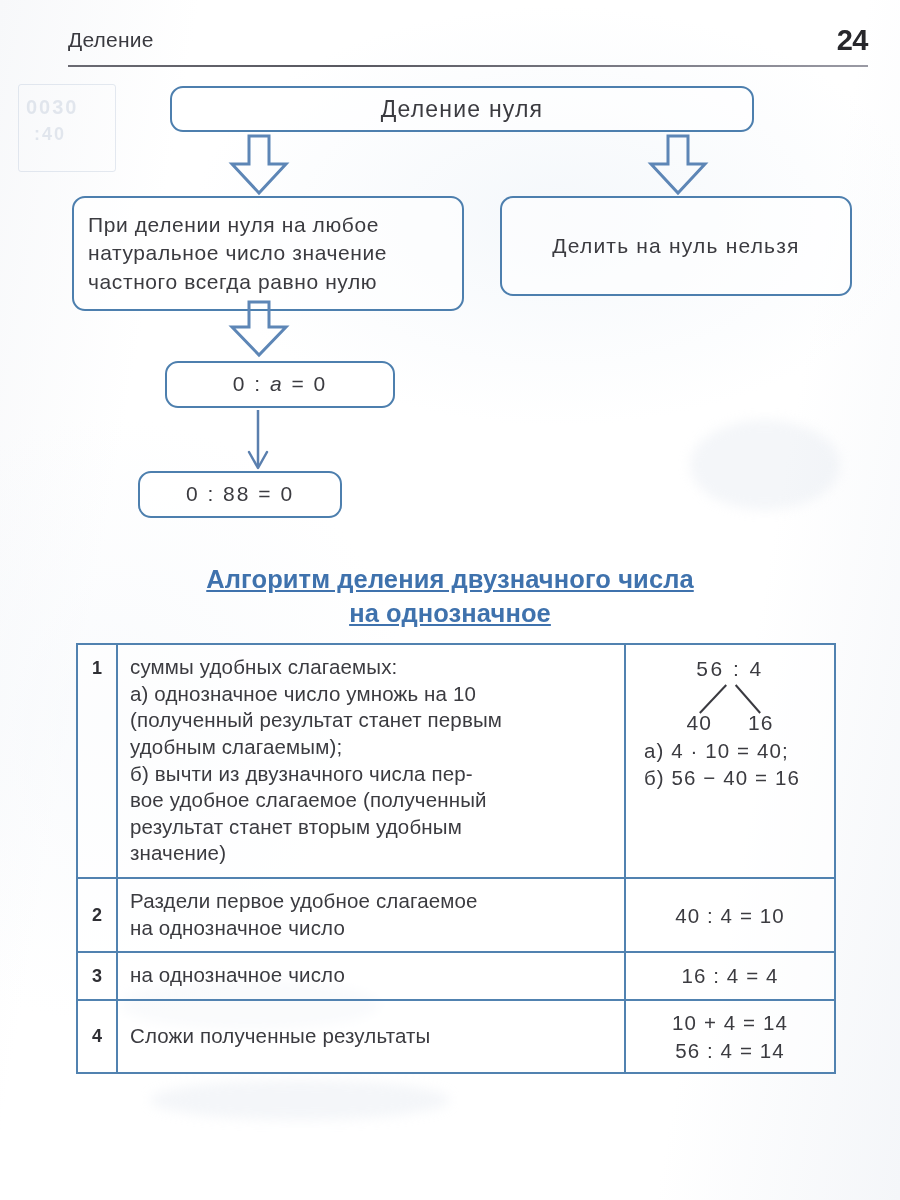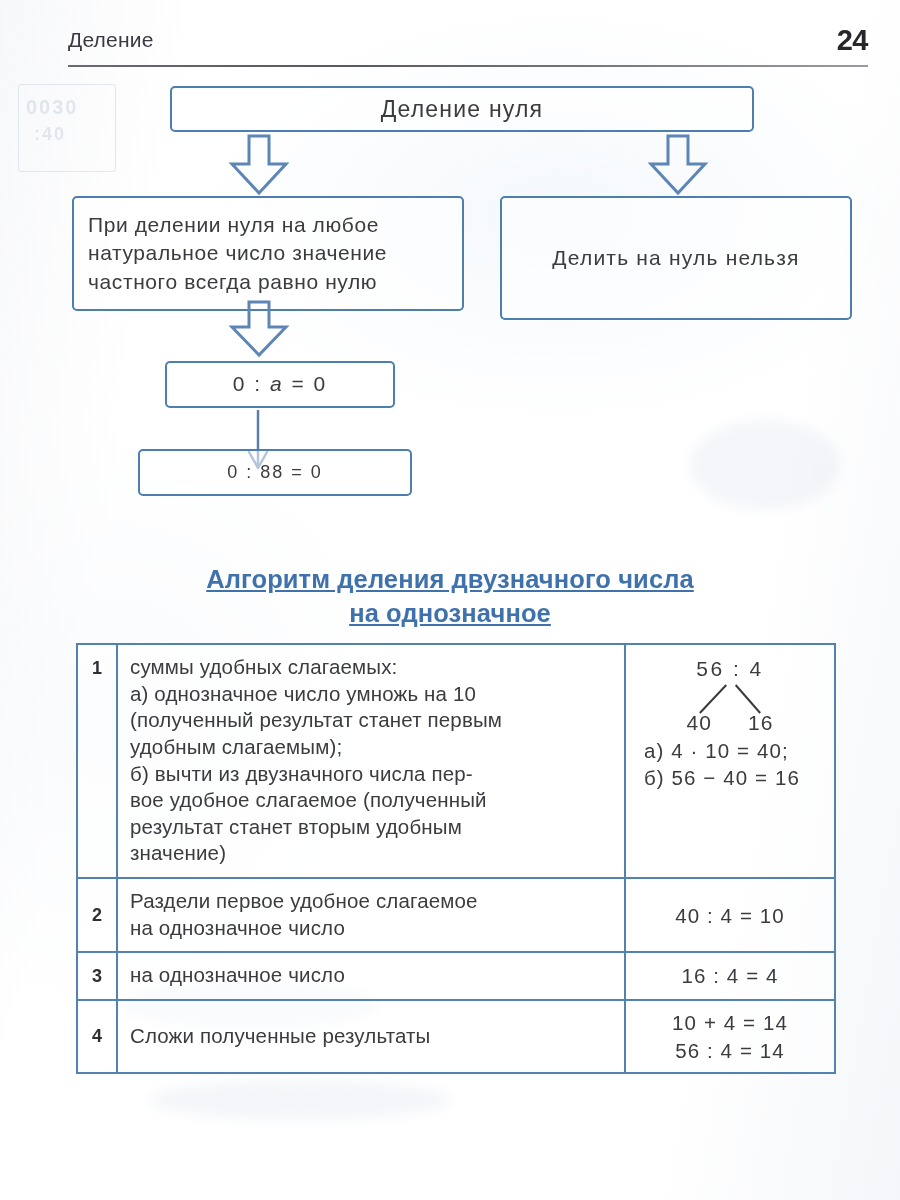--- a/index.html
+++ b/index.html
@@ -77,41 +77,41 @@
     width: 800px;
     height: 2px;
     background: linear-gradient(90deg, #6a6a72 0%, #585860 35%, #7b7b85 70%, #9a9aa4 100%);
   }
 
   
   .fbox {
     position: absolute;
     box-sizing: border-box;
     border: 2px solid #4d7fae;
-    border-radius: 5px;
+    border-radius: 13px;
     background: rgba(255,255,255,0.55);
     display: flex;
     align-items: center;
     justify-content: center;
     color: #3b3b40;
   }
   .fbox .lines {
     width: 100%;
     text-align: center;
     line-height: 1.34;
   }
   .fbox .lines.left {
     text-align: left;
   }
 
   #box-title { left: 170px; top: 86px; width: 584px; height: 46px; font-size: 23px; letter-spacing: 1.2px; }
   #box-rule  { left: 72px;  top: 196px; width: 392px; height: 115px; font-size: 21px; letter-spacing: 0.6px; padding: 0 14px; }
-  #box-nozero{ left: 500px; top: 196px; width: 352px; height: 124px; font-size: 21px; letter-spacing: 1.2px; }
+  #box-nozero{ left: 500px; top: 196px; width: 352px; height: 100px; font-size: 21px; letter-spacing: 1.2px; }
   #box-f1    { left: 142px; top: 361px; width: 230px; height: 47px; font-size: 21px; letter-spacing: 2px; margin-left: 23px; }
-  #box-f2    { left: 138px; top: 449px; width: 274px; height: 47px; font-size: 18px; letter-spacing: 2px; }
+  #box-f2    { left: 138px; top: 471px; width: 204px; height: 47px; font-size: 21px; letter-spacing: 2px; }
 
   .ital { font-style: italic; }
 
   
   .blockarrow {
     position: absolute;
     pointer-events: none;
   }
   .blockarrow svg { display: block; }
 

